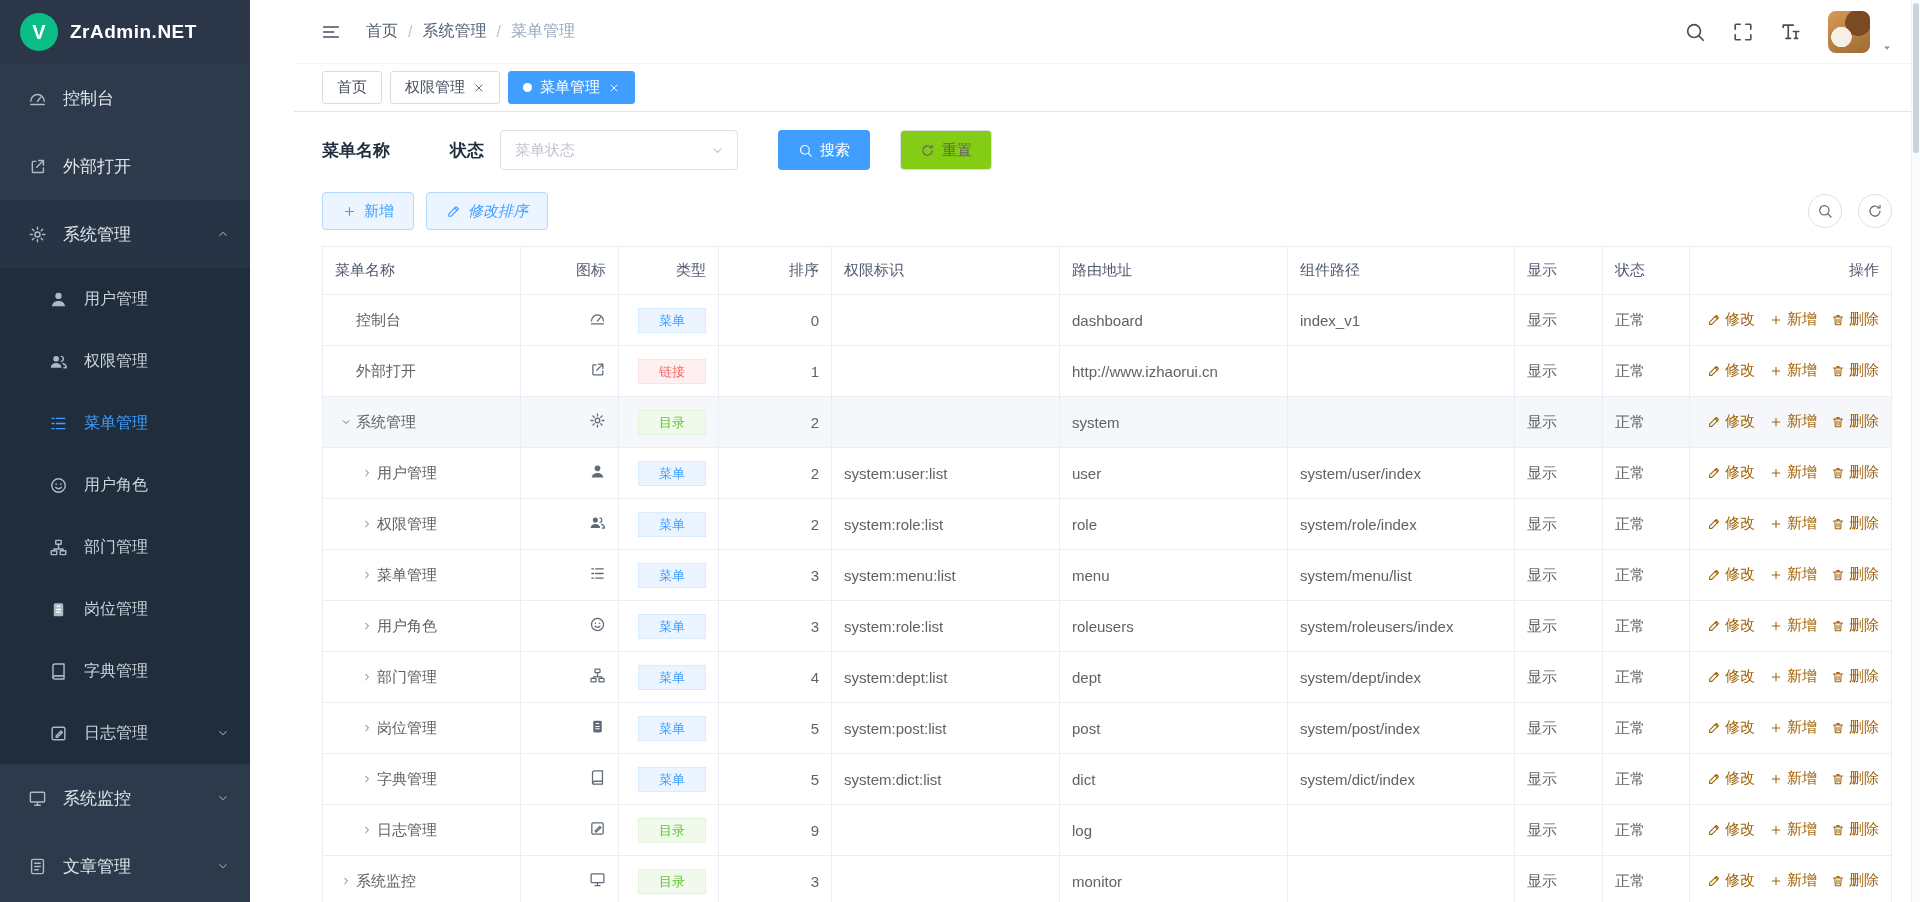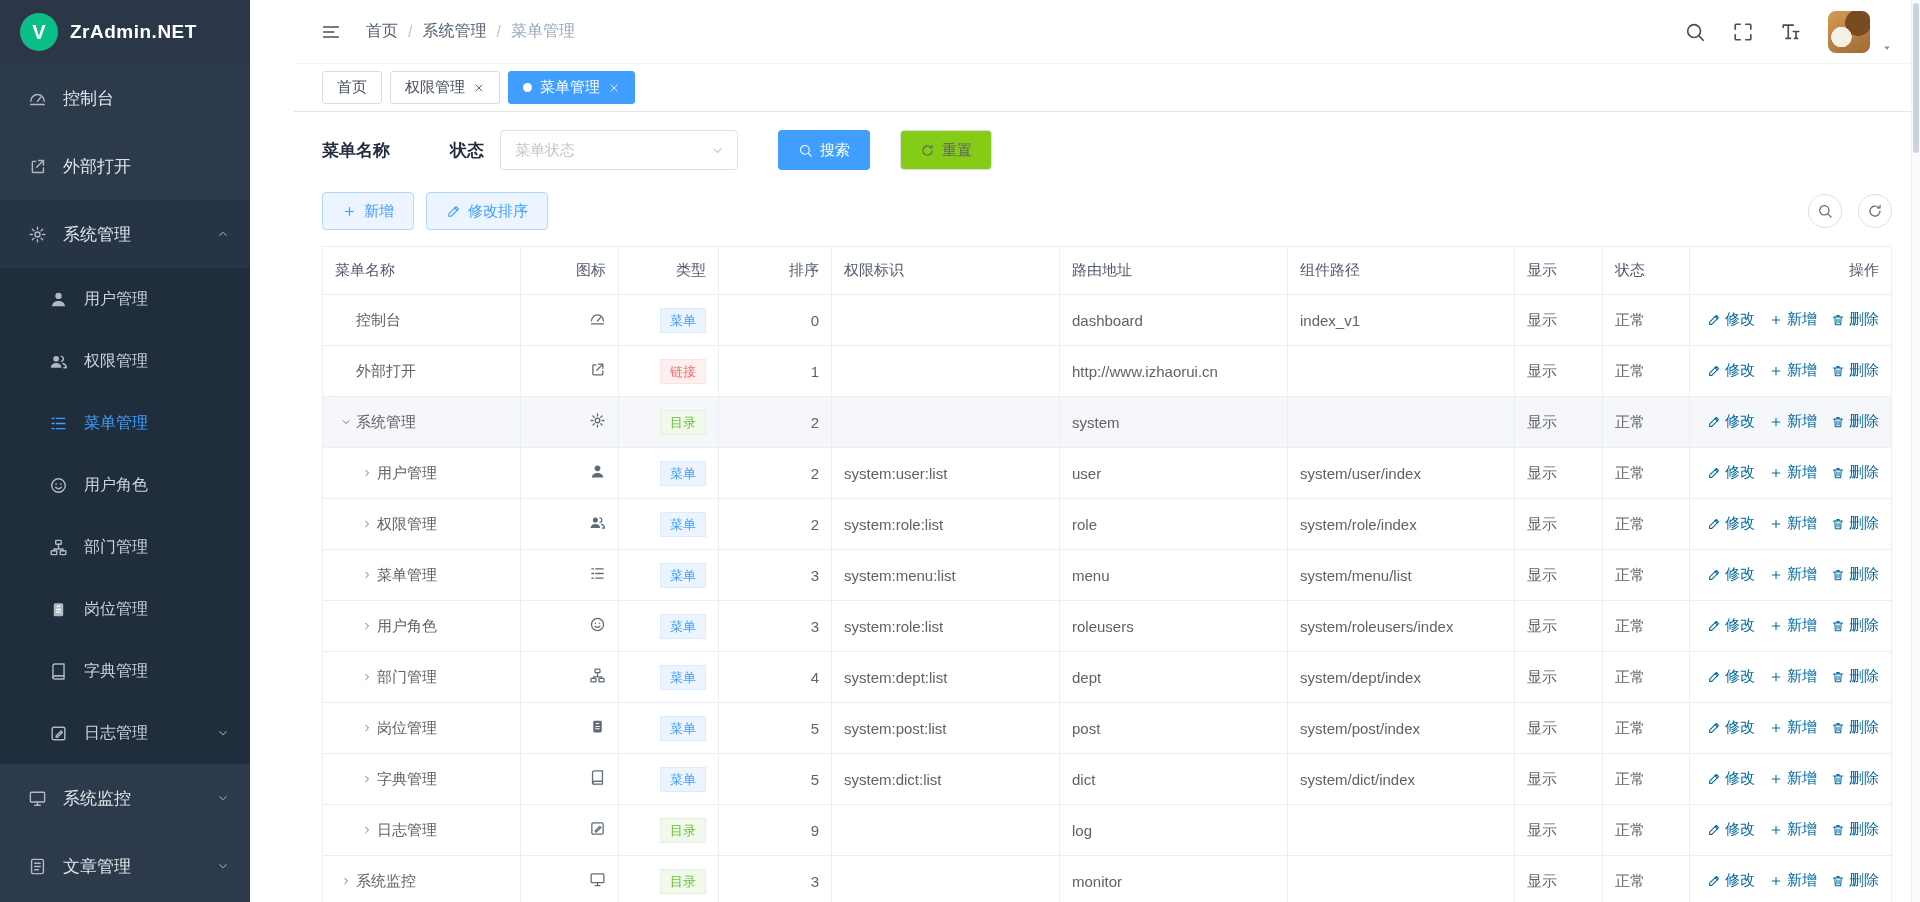--- a/index.html
+++ b/index.html
@@ -58,41 +58,41 @@
   .fselect { width: 238px; height: 40px; border: 1px solid #dcdfe6; border-radius: 4px; display: flex; align-items: center; justify-content: space-between; padding: 0 12px 0 14px; cursor: pointer; background: #fff; }
   .fselect .ph { color: #c0c4cc; font-size: 15px; }
   .sel-caret { color: #c0c4cc; font-size: 15px; }
 
   .btn { height: 40px; display: inline-flex; align-items: center; gap: 7px; padding: 0 19px; border-radius: 4px; font-size: 15px; cursor: pointer; border: 1px solid transparent; background: none; font-family: inherit; white-space: nowrap; }
   .btn [data-icon] { font-size: 15px; }
   .btn.primary { background: #409eff; color: #fff; margin-left: 40px; }
   .btn.plain { border-color: #dcdfe6; color: #606266; background: #84cc16; margin-left: 30px; }
   .toolbar { display: flex; align-items: center; margin-top: 22px; }
   .btn.soft { height: 38px; background: #ecf5ff; border-color: #b3d8ff; color: #409eff; }
-  .btn.soft + .btn.soft { margin-left: 12px; }
+  .btn.soft + .btn.soft { margin-left: 12px; font-style: italic; }
   .tb-tools { margin-left: auto; display: flex; gap: 16px; }
   .circle-btn { width: 34px; height: 34px; border-radius: 50%; border: 1px solid #dcdfe6; display: flex; align-items: center; justify-content: center; color: #5a6470; font-size: 16px; cursor: pointer; background: #fff; }
 
   
   .grid { width: 100%; margin-top: 16px; border-collapse: collapse; table-layout: fixed; font-size: 15px; color: #606266; }
   .grid th, .grid td { border: 1px solid #ebeef5; padding: 0 12px; }
   .grid th { height: 48px; color: #515a6e; font-weight: normal; }
   .grid td { height: 51px; }
   .al { text-align: left; } .ac { text-align: right; }
   tr.hl td { background: #f5f7fa; }
   .name-cell-inner { display: flex; align-items: center; }
   .spacer { width: 21px; flex: none; display: inline-block; }
   .expand { width: 21px; flex: none; color: #606266; font-size: 12px; display: inline-flex; align-items: center; cursor: pointer; }
   .row-icon { font-size: 17px; color: #5f6b77; }
-  .badge { display: inline-block; padding: 5px 9px; border-radius: 0; font-size: 13px; line-height: 1; }
+  .badge { display: inline-block; padding: 5px 20px; border-radius: 0; font-size: 13px; line-height: 1; }
   .badge-blue  { background: #ecf5ff; color: #409eff; border: 1px solid #d9ecff; }
   .badge-red   { background: #fef0f0; color: #f56c6c; border: 1px solid #fde2e2; }
   .badge-green { background: #f0f9eb; color: #67c23a; border: 1px solid #e1f3d8; }
   .ops { white-space: nowrap; }
-  .op { color: #0369a1; display: inline-flex; align-items: center; gap: 4px; font-size: 15px; cursor: pointer; text-decoration: none; }
+  .op { color: #a16207; display: inline-flex; align-items: center; gap: 4px; font-size: 15px; cursor: pointer; text-decoration: none; }
   .op + .op { margin-left: 14px; }
   .op [data-icon] { font-size: 14px; }
 
   
   .scrollbar { position: fixed; right: 0; top: 0; width: 9px; height: 902px; background: #fafbfc; border-left: 1px solid #f0f1f3; }
   .scrollbar .thumb { position: absolute; top: 3px; left: 1px; width: 6px; height: 150px; border-radius: 4px; background: #cdd3da; }
 </style>
 </head>
 <body>
 

